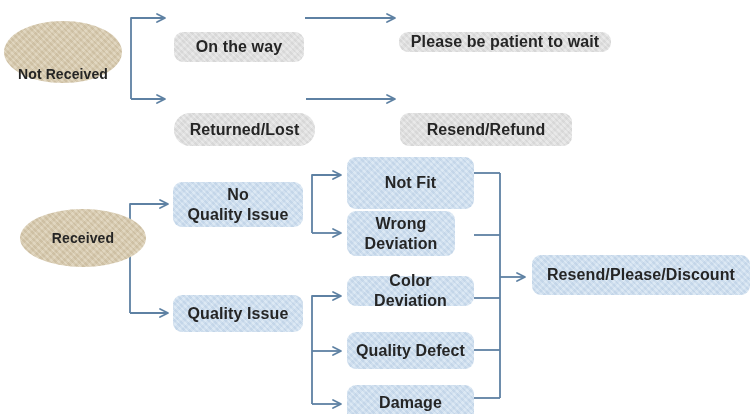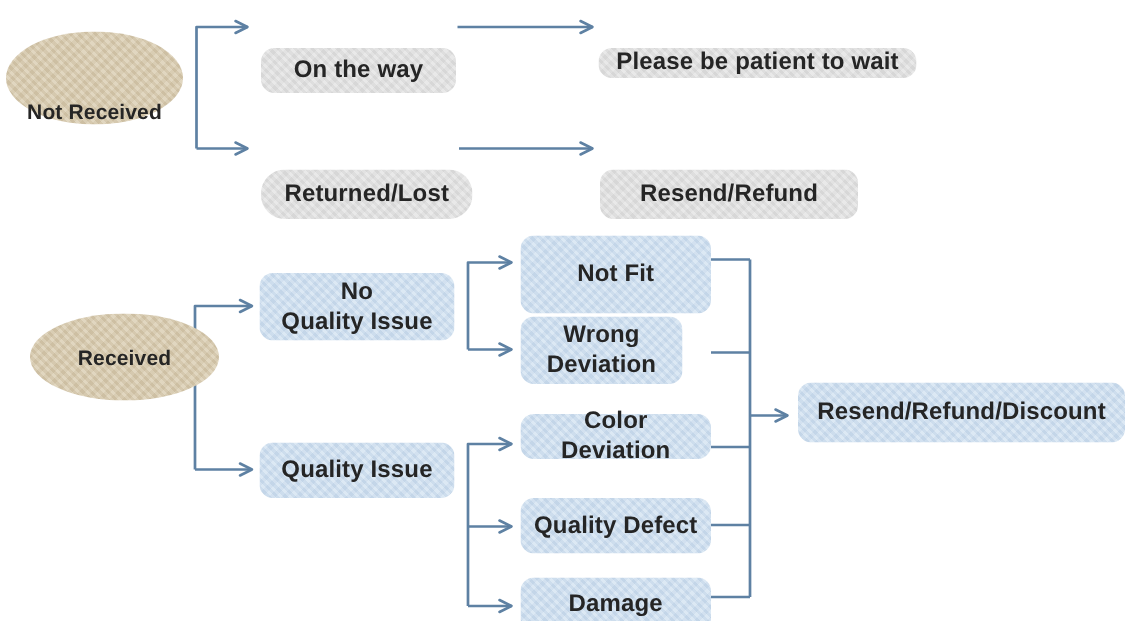--- a/index.html
+++ b/index.html
@@ -143,16 +143,16 @@
 
   <div class="node blue" style="left:347px; top:332px; width:127px; height:37px;align-items:center;">
     <span>Quality Defect</span>
   </div>
 
   <div class="node blue" style="left:347px; top:385px; width:127px; height:36px;">
     <span>Damage</span>
   </div>
 
   <div class="node blue" style="left:532px; top:255px; width:218px; height:40px;">
-    <span>Resend/Refund/Discount</span>
+    <span>Resend/Please/Discount</span>
   </div>
 
 </div>
 
 </body></html>

